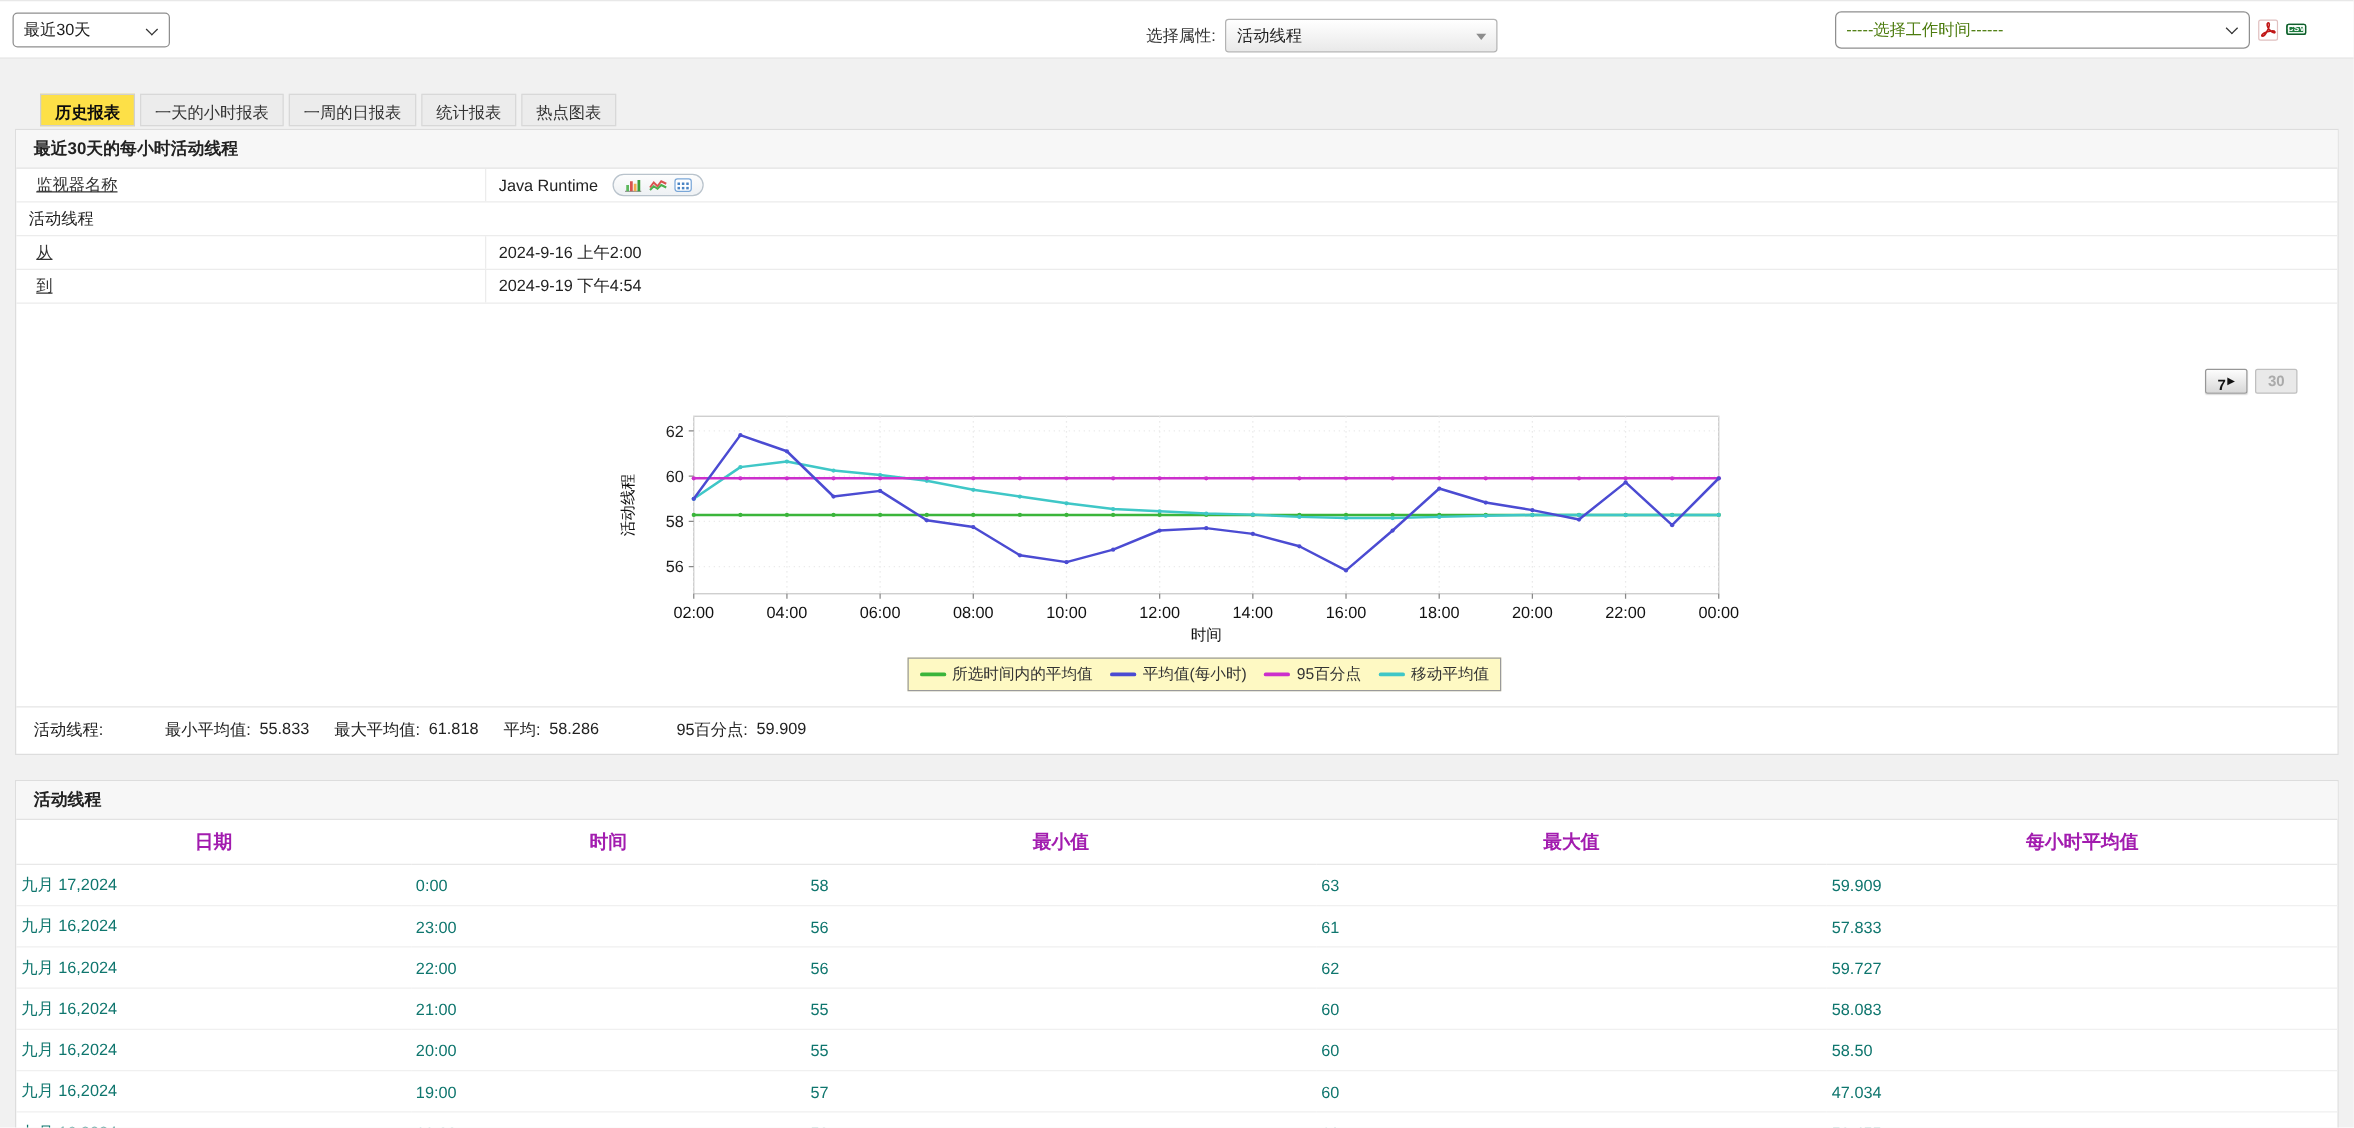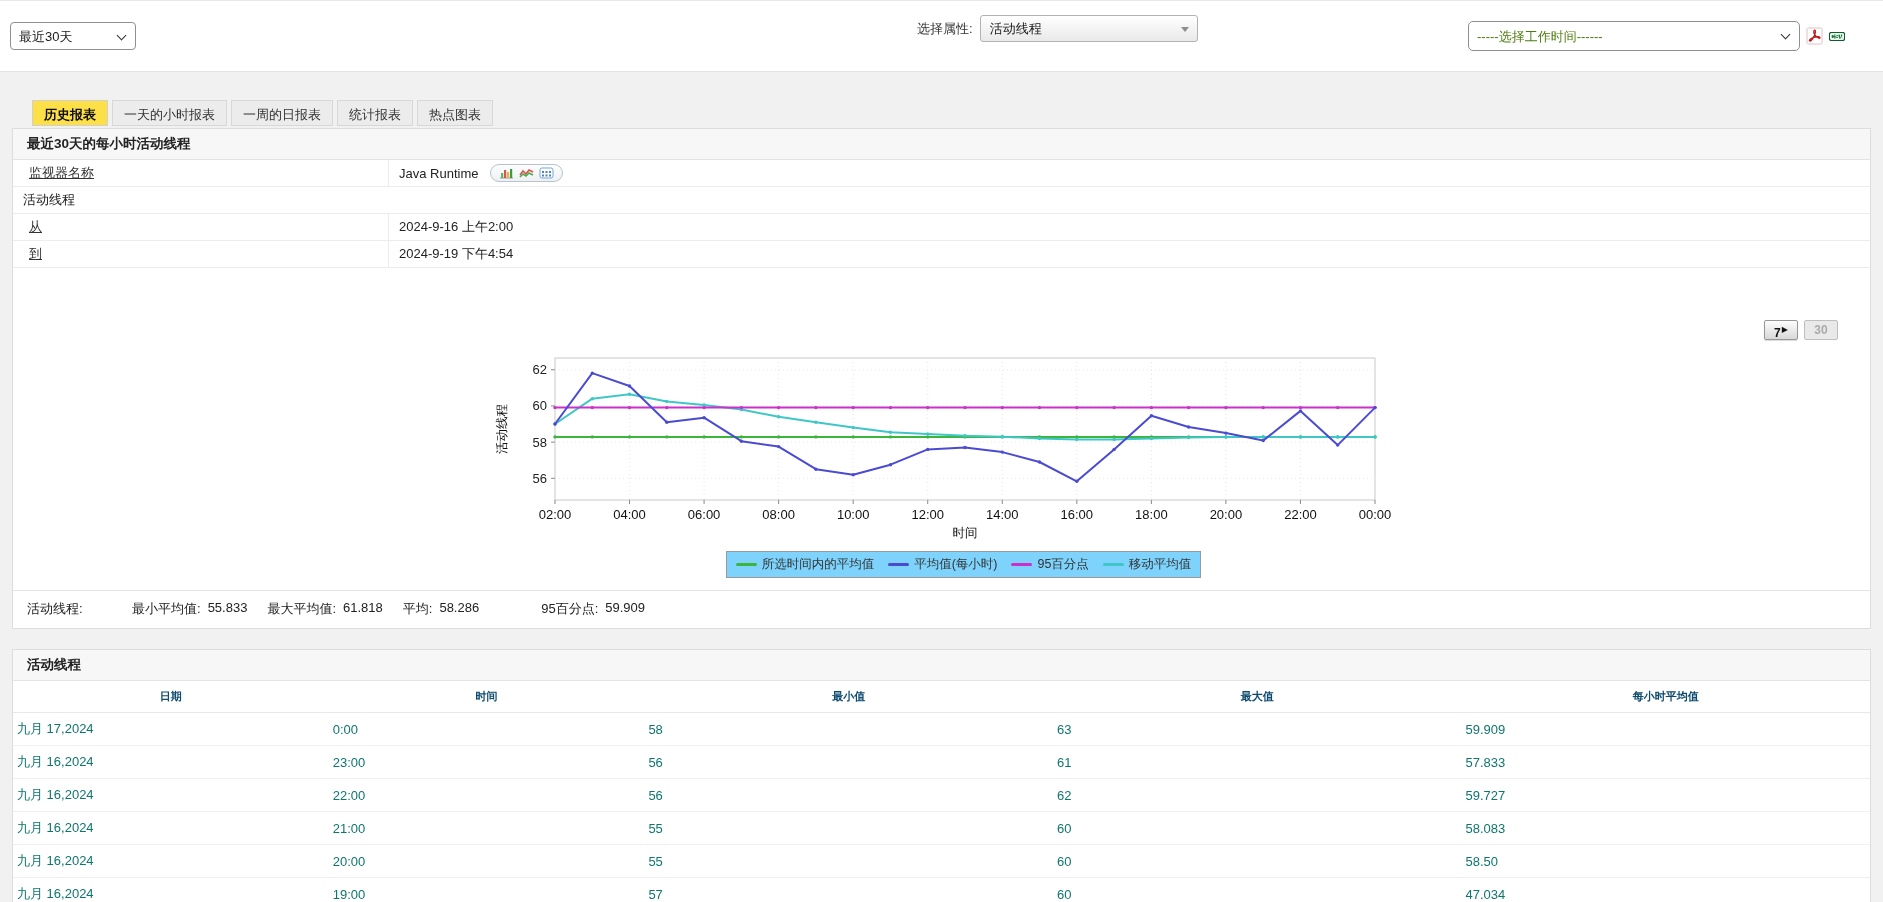--- a/index.html
+++ b/index.html
@@ -4,21 +4,21 @@
 <style>
   * { box-sizing: border-box; margin:0; padding:0; }
   html,body { width:1883px; height:902px; overflow:hidden; }
   body {
     background:#f1f1f1;
     font-family:"Liberation Sans","DejaVu Sans",sans-serif;
     font-size:13px; color:#333;
   }
   
   .topbar {
-    position:relative; height:72px; background:#fff;
+    position:relative; height:47px; background:#fff;
     border-top:1px solid #e8e8e8; border-bottom:1px solid #e2e2e2;
     display:flex; align-items:center; padding:16px 10px;
   }
   .select-wrap { position:relative; display:inline-block; }
   .select-wrap select {
     appearance:none; -webkit-appearance:none;
     background:#fff; border:1px solid #8f8f8f; border-radius:4px;
     font:inherit; color:#1a1a1a; padding:4px 26px 4px 8px; height:28px;
   }
   .select-wrap::after {
@@ -76,38 +76,38 @@
     width:34px; height:20px; font-size:12px; font-weight:bold; color:#111;
     background:linear-gradient(#fdfdfd,#d8d8d8); border:1px solid #979797;
     border-radius:2px; cursor:pointer; text-align:center; line-height:18px;
     box-shadow:0 1px 1px rgba(0,0,0,.15);
   }
   .zoom-btn .arr { font-size:8px; vertical-align:super; margin-left:1px; }
   .zoom-btn.disabled { color:#aaa; background:#e9e9e9; border-color:#bfbfbf; box-shadow:none; cursor:default; }
   .legend-row { width:905px; display:flex; justify-content:center; margin-top:4px; padding-left:40px; }
   .legend-box {
     display:flex; gap:14px; align-items:center; border:1px solid #9a9a9a;
-    padding:4px 9px; font-size:12.5px; color:#333; background:#7dd3fc;
+    padding:4px 9px; font-size:12.5px; color:#333; background:#fef9c3;
   }
   .legend-item { display:flex; align-items:center; gap:5px; }
   .legend-swatch { width:21px; height:3px; border-radius:2px; }
   
   .stats-row {
     margin-top:12px; border-top:1px solid #e5e5e5;
     padding:9px 14px 10px 14px; display:flex; align-items:center; color:#222;
   }
   .stats-prefix { width:105px; }
   .stat-item { display:flex; gap:7px; margin-right:20px; }
   .stat-item.gap-big { margin-left:42px; }
   
   .panel2 { margin-top:20px; }
   table.data { width:100%; border-collapse:collapse; table-layout:fixed; }
   table.data th {
-    font-weight:bold; color:#0c4a6e; text-align:center; padding:8px 4px;
-    border-bottom:1px solid #e8e8e8; font-size:11px;
+    font-weight:bold; color:#a21caf; text-align:center; padding:8px 4px;
+    border-bottom:1px solid #e8e8e8; font-size:15px;
   }
   table.data td {
     text-align:left; color:#0f766e; padding:7px 4px;
     border-bottom:1px solid #f0f0f0; font-size:13px;
   }
 </style>
 </head>
 <body>
 
 <div class="topbar">

